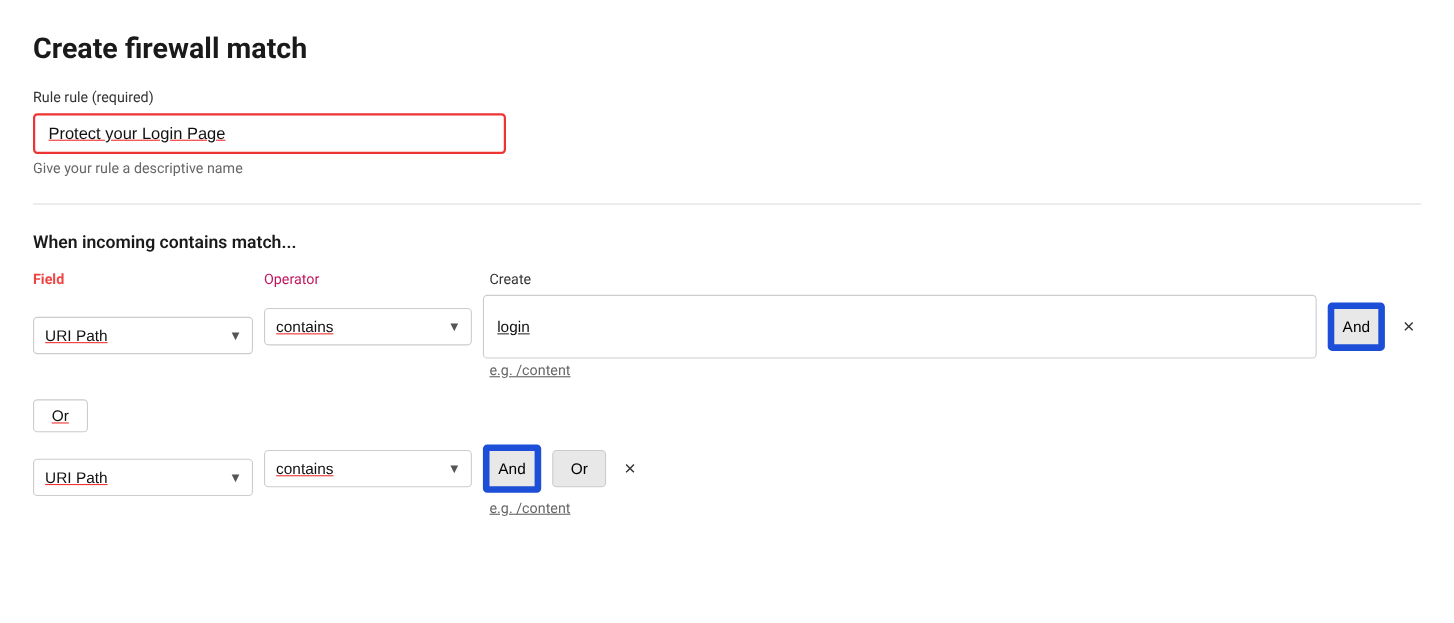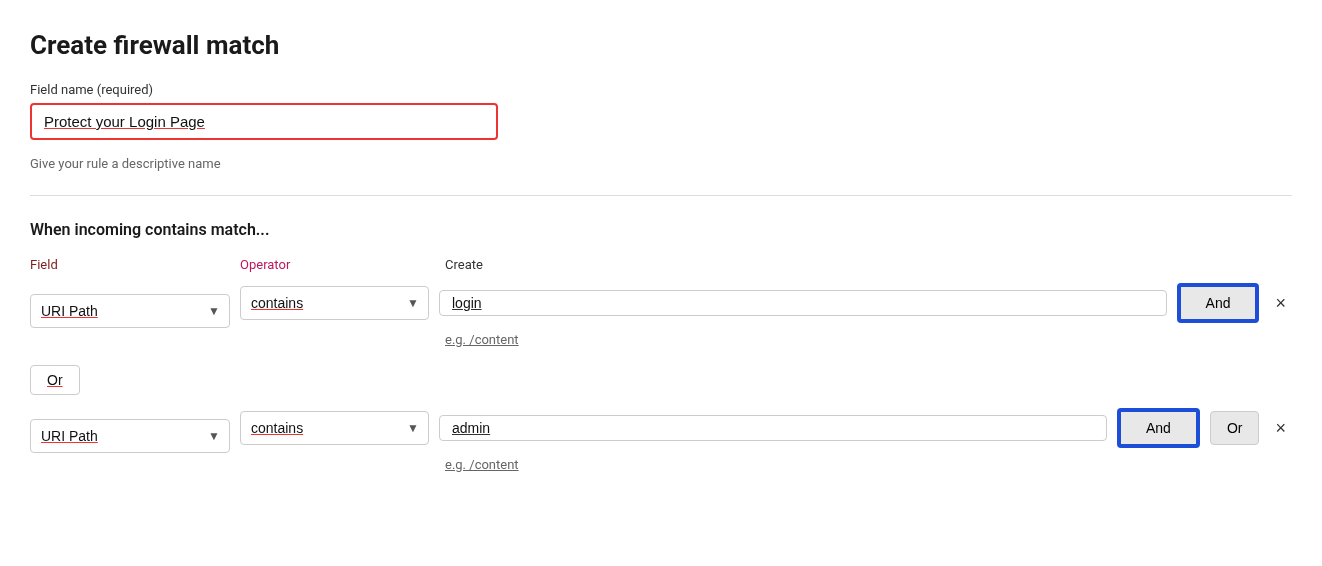--- a/index.html
+++ b/index.html
@@ -24,35 +24,35 @@
       margin-bottom: 22px;
     }
 
     .field-label {
       font-size: 13px;
       color: #333;
       margin-bottom: 6px;
     }
 
     .rule-name-input {
-      width: 468px;
+      width: 430px;
       padding: 8px 12px;
       border: 2px solid #e33;
       border-radius: 4px;
       font-size: 15px;
       outline: none;
       color: #111;
       text-decoration: underline;
       text-decoration-color: #e33;
     }
 
     .rule-name-hint {
       font-size: 13px;
       color: #666;
-      margin-top: 16px;
+      margin-top: 6px;
     }
 
     .divider {
       border: none;
       border-top: 1px solid #ddd;
       margin: 24px 0;
     }
 
     .section-title {
       font-size: 16px;
@@ -119,35 +119,35 @@
       right: 10px;
       top: 50%;
       transform: translateY(-50%);
       pointer-events: none;
       color: #555;
       font-size: 12px;
     }
 
     .value-input {
       width: 100%;
-      padding: 4px 12px;
+      padding: 20px 12px;
       border: 1px solid #ccc;
       border-radius: 4px;
       font-size: 14px;
       color: #111;
       outline: none;
       text-decoration: underline;
       text-decoration-color: #333;
     }
 
     .btn-and {
       background: #e8e8e8;
-      border: 4px solid #1d4ed8;
-      border-radius: 4px;
-      padding: 8px 25px;
+      border: 6px solid #1d4ed8;
+      border-radius: 4px;
+      padding: 8px 8px;
       font-size: 14px;
       cursor: pointer;
       white-space: nowrap;
     }
 
     .btn-or {
       background: #e8e8e8;
       border: 1px solid #ccc;
       border-radius: 4px;
       padding: 8px 16px;
@@ -184,42 +184,43 @@
 
     .col-labels {
       display: flex;
       gap: 10px;
       margin-bottom: 6px;
     }
 
     .col-label-field {
       width: 200px;
       font-size: 13px;
-      color: #7f1d1d;
+      color: #ef4444;
+      font-weight: bold;
     }
 
     .col-label-operator {
       width: 195px;
       font-size: 13px;
       color: #be185d;
     }
 
     .col-label-value {
       flex: 1;
       font-size: 13px;
       color: #333;
     }
   </style>
 </head>
 <body>
 
 <h1 class="page-title">Create firewall match</h1>
 
 <div>
-  <div class="field-label">Field name (required)</div>
+  <div class="field-label">Rule rule (required)</div>
   <input type="text" class="rule-name-input" value="Protect your Login Page" style="">
   <div class="rule-name-hint">Give your rule a descriptive name</div>
 </div>
 
 <hr class="divider">
 
 <div class="section-title">When incoming contains match...</div>
 
 <div class="col-labels">
   <div class="col-label-field">Field</div>
@@ -289,23 +290,20 @@
           <option selected="">contains</option>
           <option>equals</option>
           <option>starts with</option>
           <option>ends with</option>
           <option>matches regex</option>
           <option>does not contain</option>
         </select>
         <span class="select-arrow">▼</span>
       </div>
     </div>
-    <div class="value-col">
-      <input type="text" class="value-input" value="admin" style="">
-    </div>
     <button class="btn-and">And</button>
     <button class="btn-or">Or</button>
     <button class="btn-remove">×</button>
   </div>
 
   <div class="condition-hint" style="padding-left: 415px;">e.g. /content</div>
 
 </div>
 
 </body></html>

